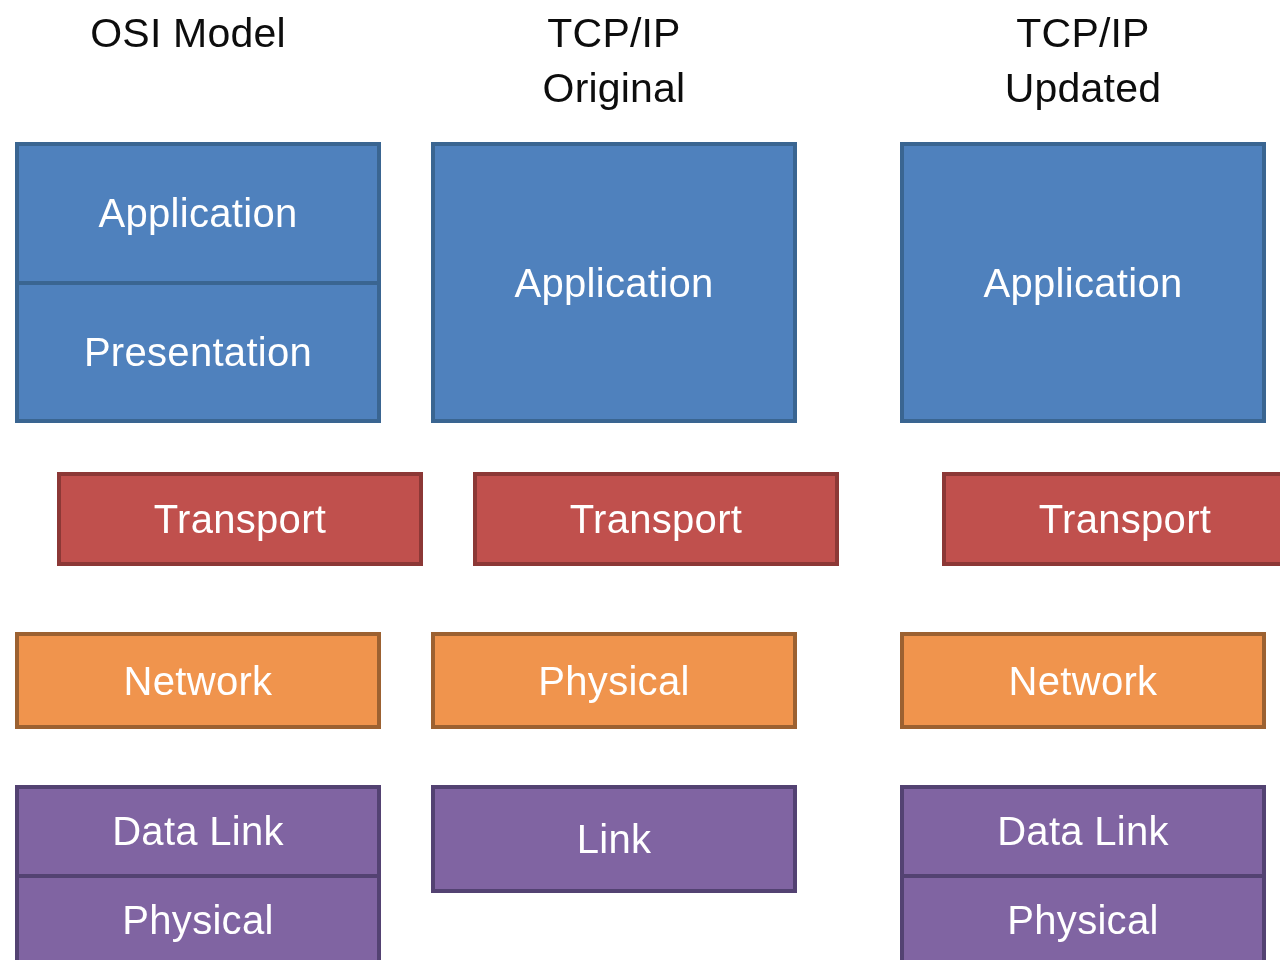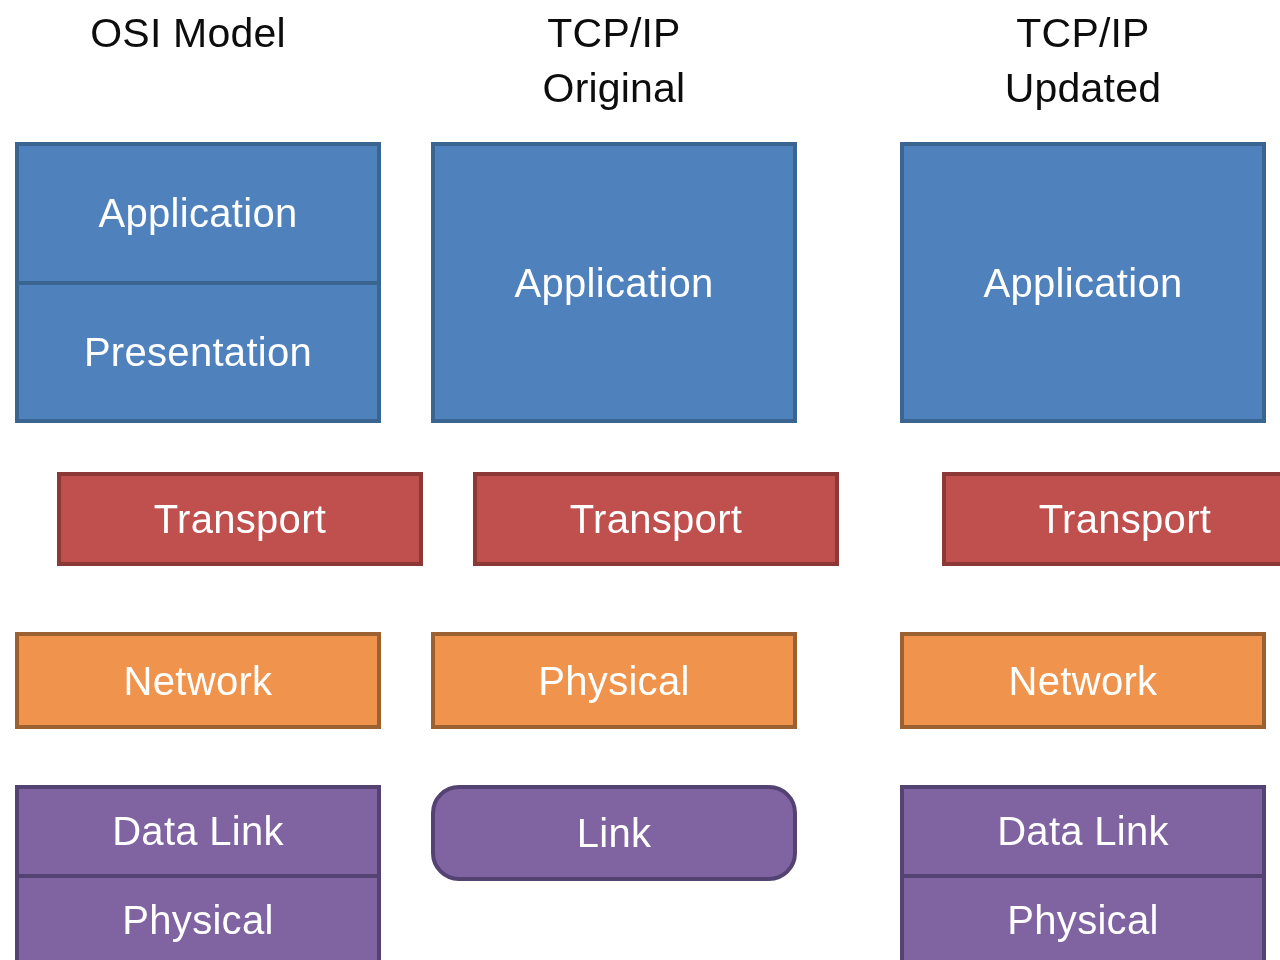--- a/index.html
+++ b/index.html
@@ -83,21 +83,21 @@
   
   .x1 { left: 15px;  width: 366px; }
   .x2 { left: 431px; width: 366px; }
   .x3 { left: 900px; width: 366px; }
 
   
   .r-app      { top: 142px; height: 281px; }
   .r-trans    { top: 472px; height: 94px;  }
   .r-net      { top: 632px; height: 97px;  }
   .r-link2    { top: 785px; height: 181px; }   
-  .r-link1    { top: 785px; height: 96px; border-radius: 28px;  }   
+  .r-link1    { top: 785px; height: 108px;  }   
 </style>
 </head>
 <body>
 
 <div id="canvas">
 
   <div class="col-header c1">OSI Model</div>
   <div class="col-header c2">TCP/IP
 Original</div>
   <div class="col-header c3">TCP/IP

